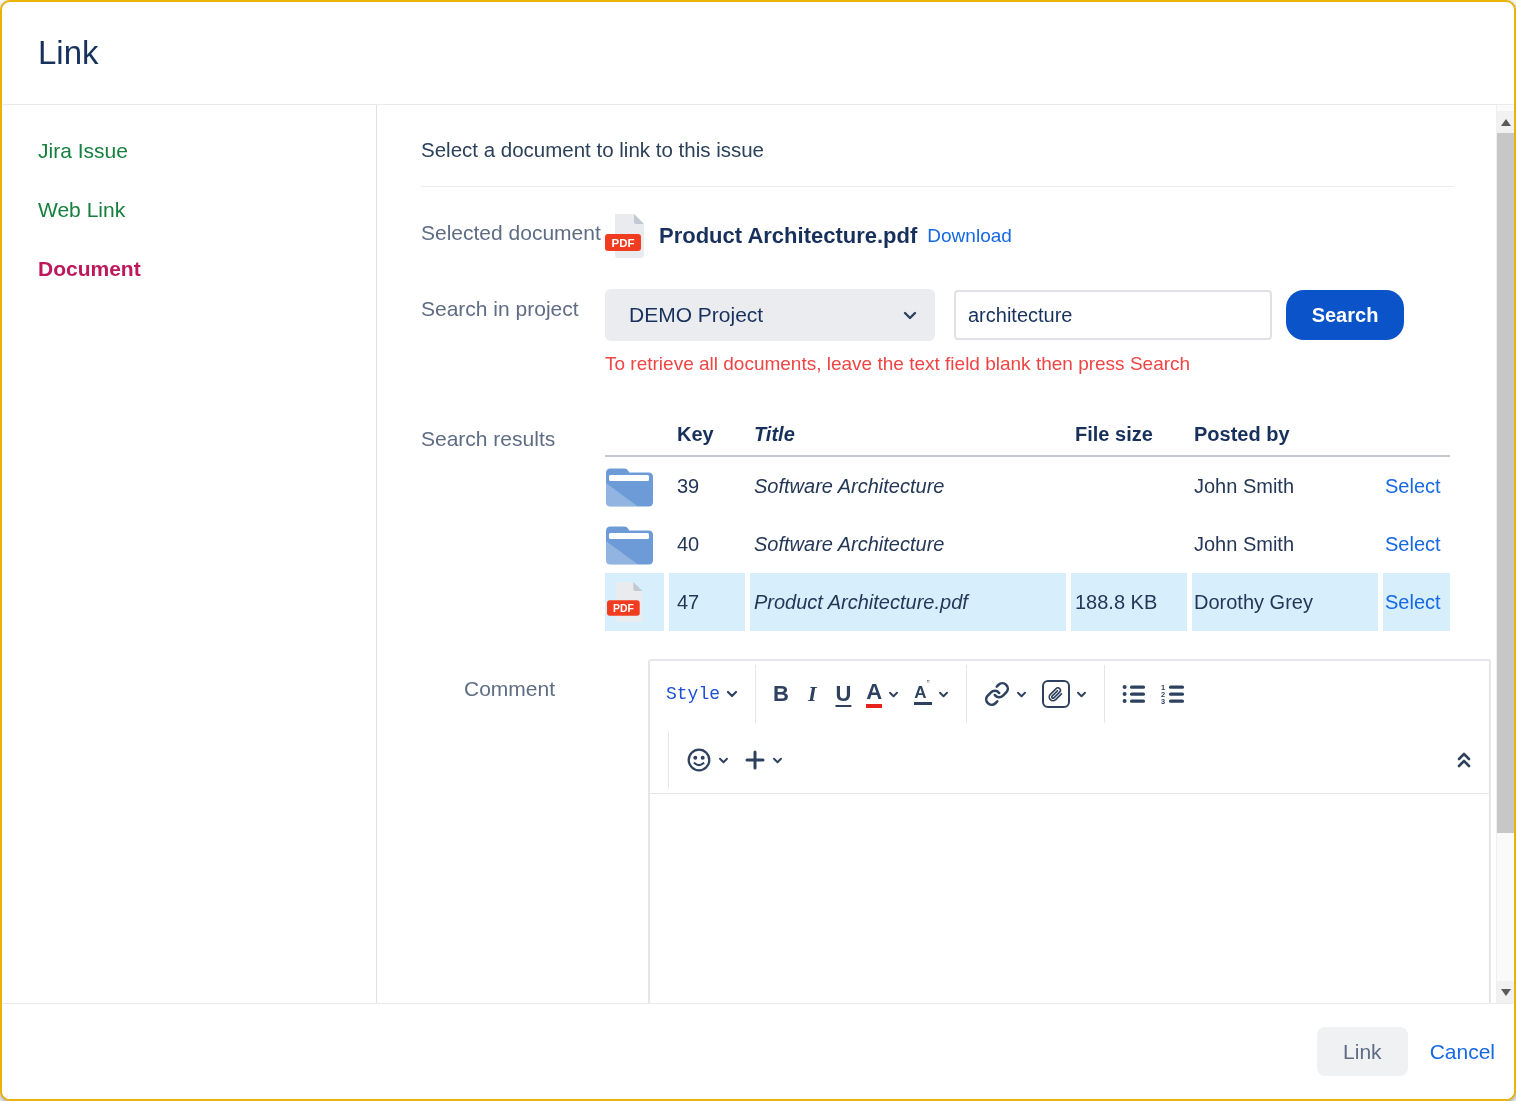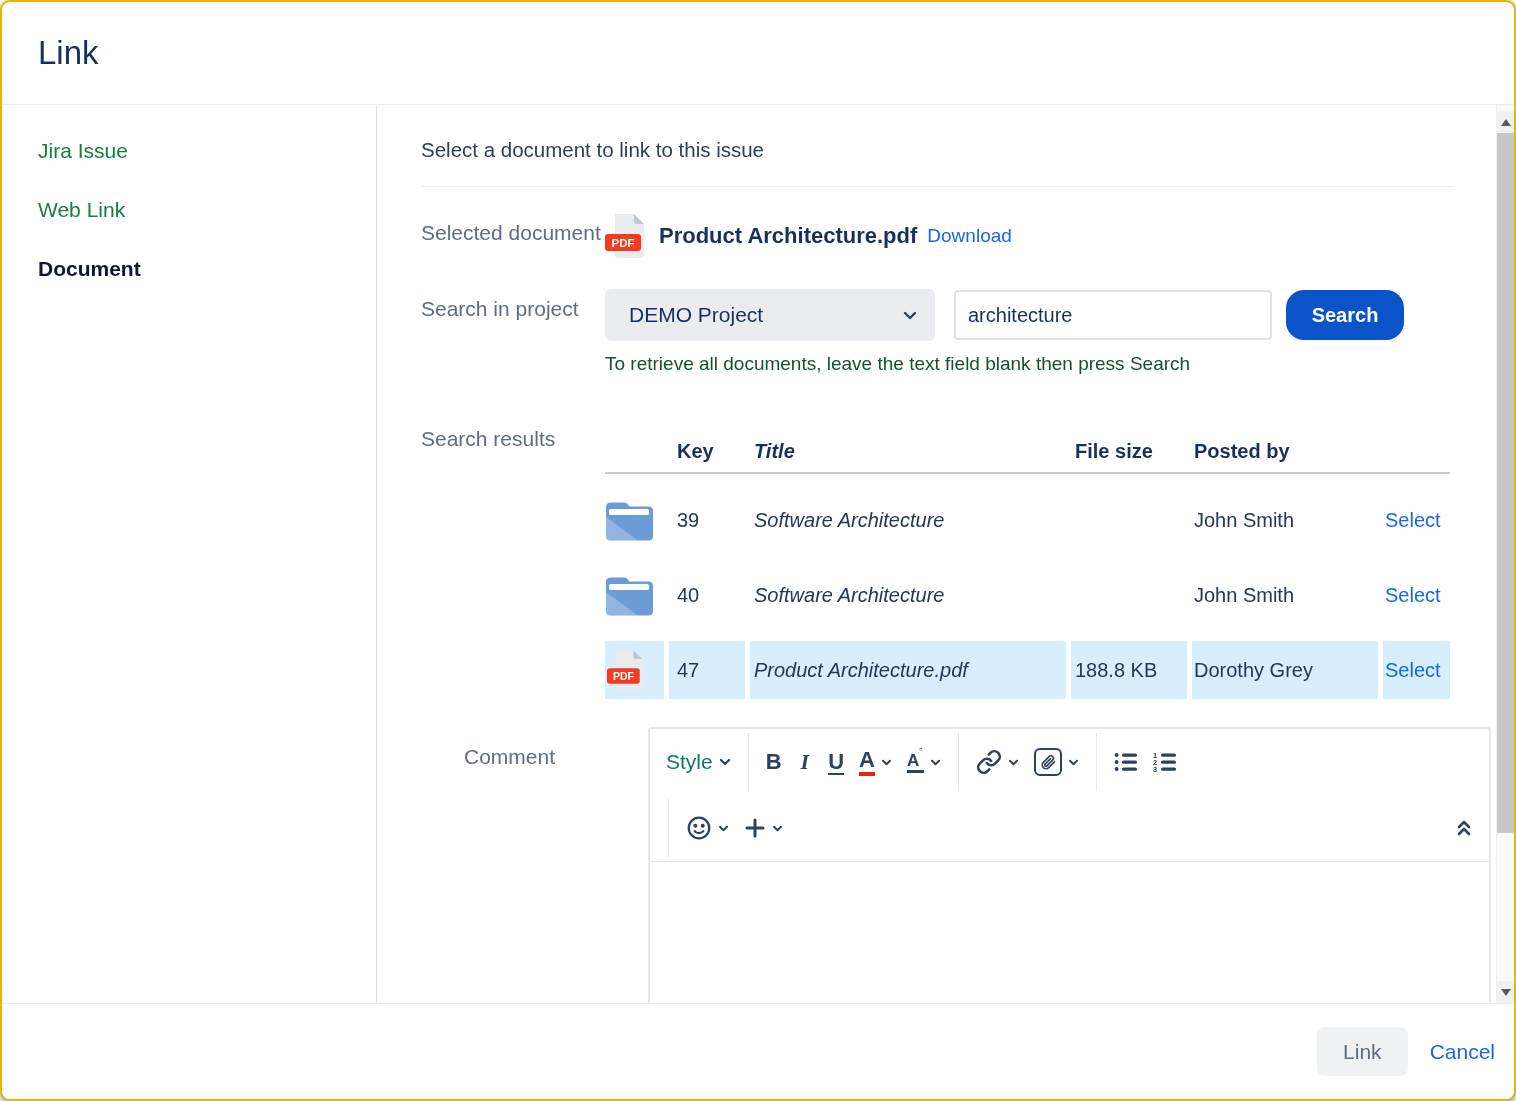--- a/index.html
+++ b/index.html
@@ -16,21 +16,21 @@
 
   
   .dlg-header { height: 103px; flex: 0 0 103px; border-bottom: 1px solid #E9EAEC; display:flex; align-items:center; padding-left: 36px; }
   .dlg-title { font-size: 33px; font-weight: 500; color: #17315C; }
 
   
   .dlg-body { flex: 1 1 auto; display: flex; height: 902px; overflow: hidden; }
 
   .sidebar { width: 375px; flex: 0 0 375px; border-right: 1px solid #DFE1E6; padding: 34px 0 0 36px; }
   .side-item { font-size: 21px; color: #15803d; margin-bottom: 35px; cursor: pointer; }
-  .side-item.active { font-weight: bold; color: #0f172a; }
+  .side-item.active { font-weight: bold; color: #be185d; }
 
   .main { position: relative; flex: 1 1 auto; overflow: hidden; }
   .content { padding: 33px 60px 0 44px; }
 
   .heading { font-size: 20.5px; color: #2B4059; padding-bottom: 24px; border-bottom: 1px solid #EBECF0; }
 
   .form-row { display: grid; grid-template-columns: 184px 1fr; align-items: start; }
   .form-label { font-size: 21px; line-height: 1.75; color: #5E6C84; padding-top: 2px; }
 
   
@@ -39,26 +39,26 @@
   .sel-doc-name { font-size: 22px; font-weight: bold; color: #17315C; }
   .link-blue { color: #1668E3; text-decoration: none; cursor: pointer; }
   .download-link { font-size: 19px; }
 
   
   .row-search { margin-top: 30px; }
   .search-controls { display: flex; align-items: center; gap: 19px; }
   .project-select { width: 330px; height: 52px; background: #EBECF0; border-radius: 6px; display: flex; align-items: center; justify-content: space-between; padding: 0 18px 0 24px; font-size: 21px; color: #17315C; cursor: pointer; }
   .query-input { width: 318px; height: 50px; border: 2px solid #DFE1E6; border-radius: 4px; font-size: 20px; color: #17315C; padding: 0 12px; font-family: inherit; outline: none; background: #fff; }
   .search-btn { width: 118px; height: 50px; background: #0B53C8; border: none; border-radius: 18px; color: #fff; font-size: 20px; font-weight: bold; font-family: inherit; cursor: pointer; margin-left: -5px; }
-  .helper-text { font-size: 19px; color: #14532d; margin-top: 12px; }
+  .helper-text { font-size: 19px; color: #ef4444; margin-top: 12px; }
 
   
   .row-results { margin-top: 44px; }
   .tbl { width: 845px; }
-  .tbl-row { display: flex; gap: 5px; align-items: stretch; margin-top: 17px; }
+  .tbl-row { display: flex; gap: 5px; align-items: stretch; }
   .c-icon { width: 59px; flex: 0 0 59px; display:flex; align-items:center; }
   .c-key { width: 76px; flex: 0 0 76px; padding-left: 8px; }
   .c-title { width: 316px; flex: 0 0 316px; padding-left: 4px; font-style: italic; }
   .c-size { width: 116px; flex: 0 0 116px; padding-left: 4px; }
   .c-posted { width: 186px; flex: 0 0 186px; padding-left: 2px; }
   .c-select { width: 67px; flex: 0 0 67px; padding-left: 2px; }
   .tbl-head { height: 30px; align-items: center; }
   .tbl-head > div { font-size: 20px; font-weight: bold; color: #17315C; }
   .tbl-divider { height: 2px; background: #C5CAD1; width: 845px; margin-top: 6px; }
   .data-row { height: 58px; }
@@ -66,21 +66,21 @@
   .data-row.selected > div { background: #D7EEFC; }
   .select-link { font-size: 20px; }
 
   
   .row-comment { margin-top: 28px; margin-left: 43px; }
   .comment-label { padding-top: 12px; }
   .editor { border: 2px solid #E4E6EA; border-radius: 3px 3px 0 0; background: #fff; width: 843px; }
   .toolbar-row { display: flex; align-items: center; height: 66px; padding: 0 16px; gap: 15px; }
   .tb-sep { width: 1px; align-self: stretch; margin: 4px 2px; background: #E4E6EA; }
   .tb-btn { display: flex; align-items: center; gap: 6px; color: #33475F; cursor: pointer; }
-  .style-label { font-size: 21px; color: #0f766e; }
+  .style-label { font-size: 18px; color: #1d4ed8; font-family: Liberation Mono, monospace; }
   .glyph { font-size: 22px; color: #2E415E; line-height: 1; }
   .g-bold { font-weight: 800; }
   .g-italic { font-family: "Liberation Serif", "DejaVu Serif", serif; font-style: italic; font-weight: bold; padding: 0 4px; }
   .g-underline { text-decoration: underline; text-underline-offset: 4px; font-weight: 600; }
   .g-textcolor { font-weight: 600; border-bottom: 4px solid #E5231B; padding-bottom: 1px; }
   .g-fmt { position: relative; font-size: 17px; font-weight: 600; border-bottom: 3px solid #2E415E; padding: 0 2px 1px 0; }
   .g-fmt sup { font-size: 9px; position: relative; top: -7px; }
   .clip-box { width: 28px; height: 28px; border: 2px solid #2E415E; border-radius: 6px; display:flex; align-items:center; justify-content:center; }
   .editor-divider { height: 1px; background: #E4E6EA; }
   .editor-body { height: 260px; background: #fff; }

